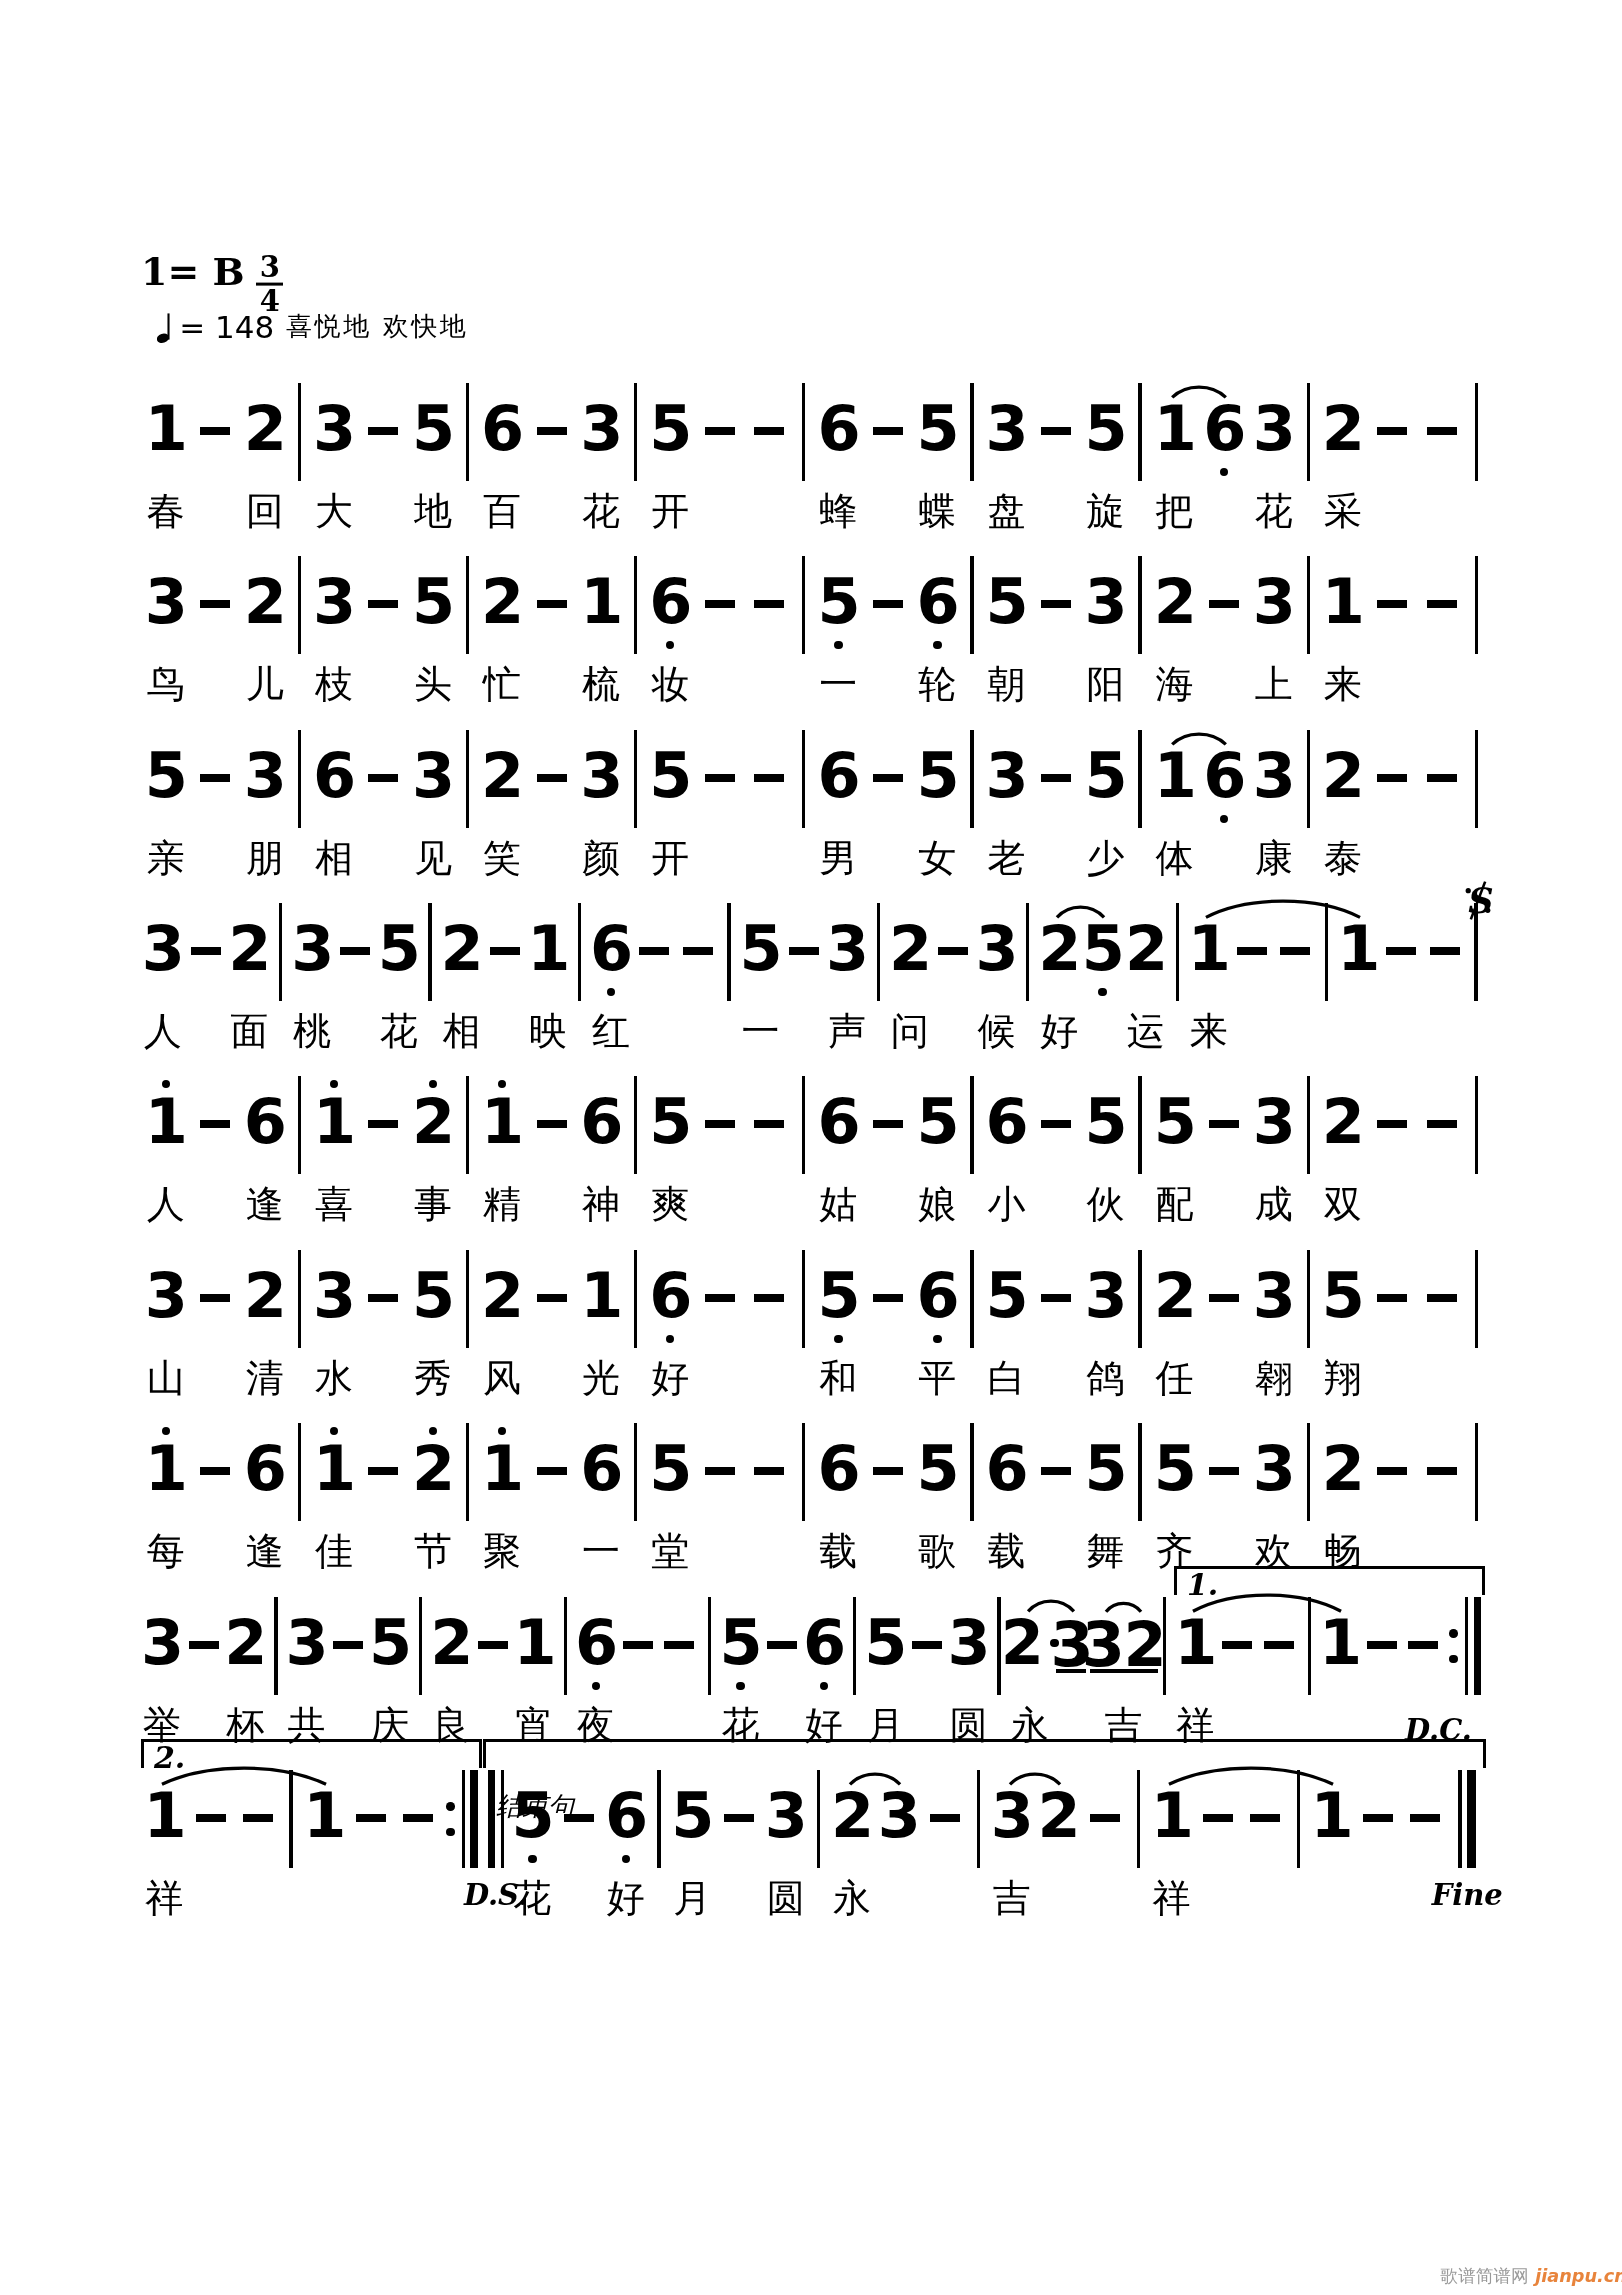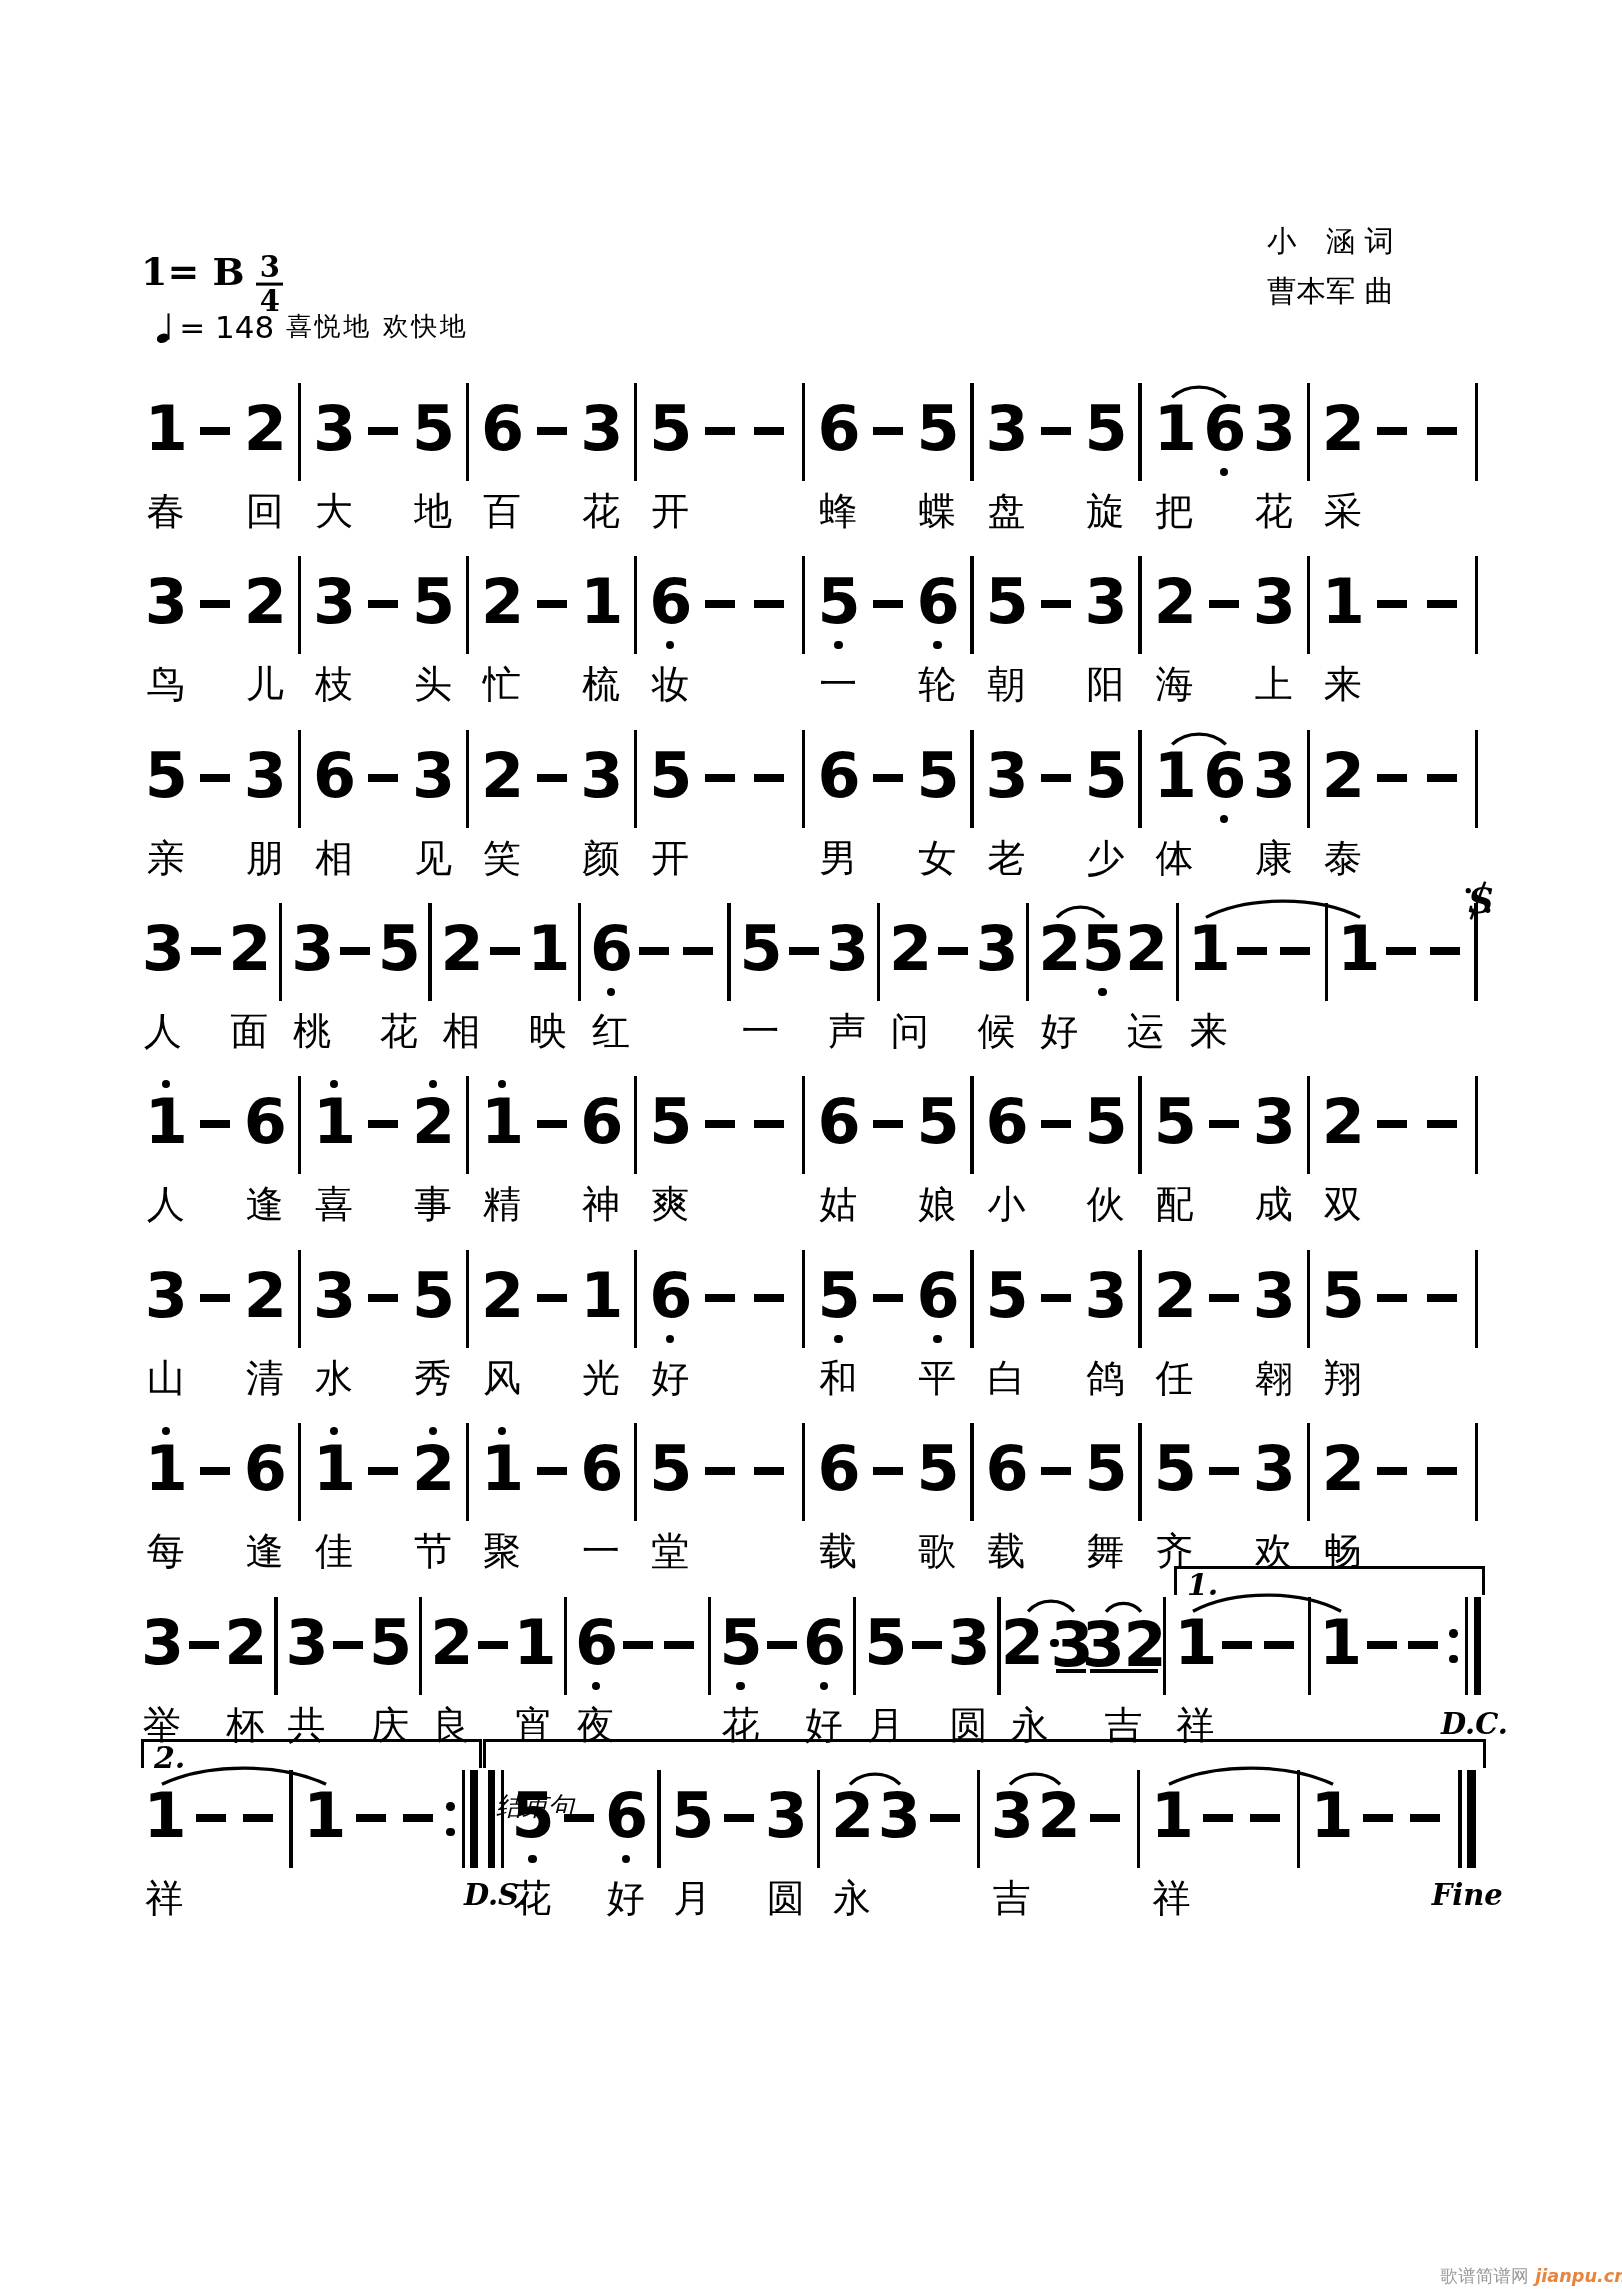--- a/index.html
+++ b/index.html
@@ -63,24 +63,20 @@
   .watermark{position:absolute;top:2264px;right:-3.9px;font-size:17.7px;white-space:nowrap;}
   .wm-site{font-family:"DejaVu Sans",sans-serif;}
   .wm-domain{font-family:"DejaVu Sans",sans-serif;font-weight:bold;font-style:italic;margin-left:6.5px;}
 </style>
 </head>
 <body>
 
 <div class="page">
 
 
-  <div class="credits">
-    <div>小　涵 词</div>
-    <div>曹本军 曲</div>
-  </div>
 
   <div class="keyrow">
     <span>1= B</span>
     <span class="frac">
       <span class="ftop">3</span>
       <span>4</span>
     </span>
   </div>
 
   <div class="temporow">
@@ -2319,21 +2315,21 @@
           <path d="M3 22 C 21.28 1, 54.72 1, 73 22" fill="none" stroke="#000" stroke-width="5"></path>
         </svg>
         <svg width="39" height="14.4" class="arc" style="left: 963px; top: 2.6px;" viewBox="0 0 59.5156 22">
           <path d="M3 18 C 16.6656 1, 42.8544 1, 56.519999999999996 18" fill="none" stroke="#000" stroke-width="5"></path>
         </svg>
         <svg width="152" height="25" class="arc" style="left: 1050px; top: -7.9px;" viewBox="0 0 233 38">
           <path d="M3 34 C 65.24000000000001 1, 167.76 1, 230 34" fill="none" stroke="#000" stroke-width="5"></path>
         </svg>
         <div class="bracket" style="left: 1033px; width: 305px;"></div>
         <div class="blabel" style="left: 1046px;">1.</div>
-        <div class="linelabel it" style="left: 1264px; top: 110px; margin-left: 36px;">D.C.</div>
+        <div class="linelabel it" style="left: 1264px; top: 116px;">D.C.</div>
       </div>
       <div class="line" style="top: 1770px;">
         <div class="tk tk-n">
           <div class="nt">
             <div class="od"></div>
             <div class="num">1</div>
             <div class="od odb"></div>
           </div>
           <div class="ly">祥</div>
         </div>

